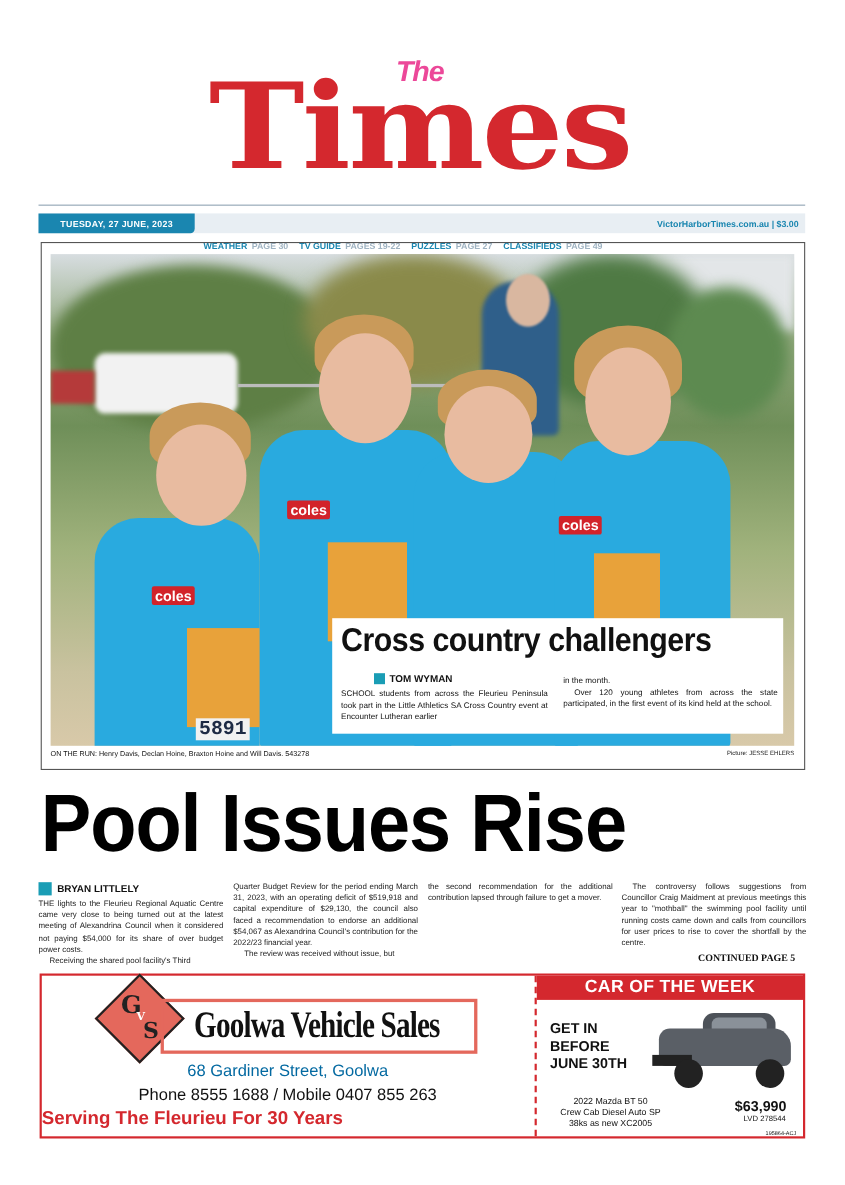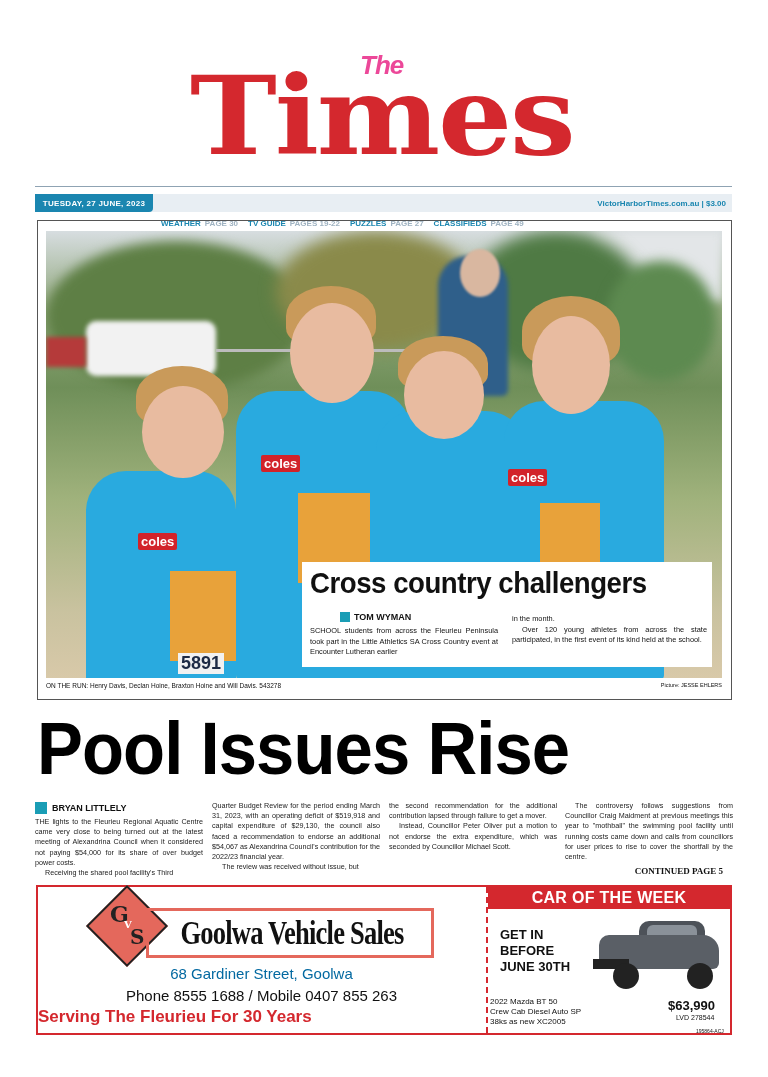--- a/index.html
+++ b/index.html
@@ -7,21 +7,21 @@
 
   
   .masthead { position: absolute; left: 190px; top: 48px; width: 400px; height: 125px; }
   .mast-the { position: absolute; left: 170px; top: 2px; font-family: Liberation Sans, sans-serif; font-weight: bold; font-size: 26px; color: #ec4899; font-style: italic; letter-spacing: -1px; }
   .mast-times { position: absolute; left: 0; top: 14px; font-family: "DejaVu Serif", serif; font-weight: bold; font-size: 108px; line-height: 108px; color: #d4282e; letter-spacing: -2px; transform: scaleX(1.08); transform-origin: left top; }
 
   .topline { position: absolute; left: 35px; top: 186px; width: 697px; height: 1px; background: #8fa3b3; }
 
   
   .navbar { position: absolute; left: 35px; top: 194px; width: 697px; height: 18px; background: #e8eef3; font-size: 8px; font-weight: bold; display: flex; align-items: center; }
-  .datebox { background: #1a86b0; color: #fff; height: 18px; width: 118px; display: flex; align-items: center; justify-content: center; letter-spacing: 0.3px; border-radius: 0 0 4px 0; }
+  .datebox { background: #1a86b0; color: #fff; height: 18px; width: 142px; display: flex; align-items: center; justify-content: center; letter-spacing: 0.3px; border-radius: 0 0 4px 0; }
   .navitems { display: flex; align-items: center; margin-left: 8px; gap: 4px; margin-top: 40px; }
   .nav-label { color: #1a86b0; }
   .nav-page { color: #9fb3c2; margin-right: 6px; }
   .site { margin-left: auto; margin-right: 6px; color: #1a86b0; }
 
   
   .photo-frame { position: absolute; left: 37px; top: 220px; width: 695px; height: 480px; border: 1px solid #555; box-sizing: border-box; }
   .photo { position: absolute; left: 46px; top: 231px; width: 676px; height: 447px; overflow: hidden;
     background: linear-gradient(180deg, #d7dde0 0%, #8fa77a 18%, #6f8f59 35%, #a0b27c 60%, #c9c29f 85%, #d8c9a9 100%); }
   .photo .tree1 { position:absolute; left:0; top:10px; width:260px; height:150px; background:#5e7f45; border-radius:50%; filter: blur(6px); }
@@ -66,35 +66,35 @@
   .continued { position:absolute; right:45px; top:866px; font-size:9px; font-weight:bold;font-family:Liberation Serif, serif; }
 
   
   .ad { position:absolute; left:36px; top:885px; width:696px; height:150px; border:2px solid #d4282e; box-sizing:border-box; }
   .ad-left { position:absolute; left:0; top:0; width:447px; height:146px; }
   .ad-divider { position:absolute; left:448px; top:0; width:0; height:146px; border-left:2px dashed #d4282e; }
   .gvs-diamond { position:absolute; left:60px; top:10px; width:54px; height:54px; background:#e4685c; transform: rotate(45deg); border:2px solid #222; }
   .gvs-g { position:absolute; left:72px; top:14px; font-family:"DejaVu Serif", serif; font-size:22px; font-weight:bold; color:#222; }
   .gvs-s { position:absolute; left:92px; top:38px; font-family:"DejaVu Serif", serif; font-size:20px; font-weight:bold; color:#222; }
   .gvs-v { position:absolute; left:86px; top:32px; font-family:"DejaVu Serif", serif; font-size:10px; font-weight:bold; color:#fff; }
-  .gvs-name-box { position:absolute; left:108px; top:21px; width:288px; height:50px; border:3px solid #e4685c; box-sizing:border-box; display:flex; align-items:center; justify-content:flex-start; }
+  .gvs-name-box { position:absolute; left:108px; top:21px; width:288px; height:50px; border:3px solid #e4685c; box-sizing:border-box; display:flex; align-items:center; justify-content:flex-end; }
   .gvs-name { font-family:"Liberation Serif", serif; font-size:34px; font-weight:bold; color:#111; letter-spacing:-1px; transform: scaleX(0.78); white-space:nowrap; }
   .ad-address { position:absolute; left:0; top:78px; width:447px; text-align:center; font-size:15px; color:#0369a1; }
   .ad-phone { position:absolute; left:0; top:100px; width:447px; text-align:center; font-size:15px; color:#111; }
   .ad-tagline { position:absolute; left:0; top:120px; width:447px; text-align:left; font-size:17px; font-weight:bold; color:#d4282e; }
 
   .cotw-header { position:absolute; left:450px; top:0; width:242px; height:22px; background:#d4282e; color:#fff; font-size:16px; font-weight:bold; display:flex; align-items:center; justify-content:center; letter-spacing:0.3px; }
   .cotw-promo { position:absolute; left:462px; top:40px; font-size:13px; font-weight:bold; line-height:16px; color:#111; }
   .car { position:absolute; left:553px; top:28px; width:130px; height:74px; }
   .car-body { position:absolute; left:8px; top:20px; width:120px; height:34px; background:#5a5f66; border-radius:10px 16px 6px 6px; }
   .car-cab { position:absolute; left:48px; top:6px; width:66px; height:22px; background:#4d5259; border-radius:10px 10px 0 0; }
   .car-win { position:absolute; left:56px; top:10px; width:50px; height:14px; background:#8a9199; border-radius:6px 6px 0 0; }
   .car-bar { position:absolute; left:2px; top:44px; width:36px; height:10px; background:#222; }
   .wheel { position:absolute; width:26px; height:26px; background:#222; border-radius:50%; top:48px; }
-  .cotw-model { position:absolute; left:452px; top:110px; width:130px; text-align:left; font-size:8px; line-height:10px; color:#111; }
+  .cotw-model { position:absolute; left:452px; top:110px; width:130px; text-align:center; font-size:8px; line-height:10px; color:#111; }
   .cotw-price { position:absolute; left:630px; top:111px; font-size:13px; font-weight:bold; color:#111; }
   .cotw-lvd { position:absolute; left:638px; top:127px; font-size:7px; color:#111; }
   .cotw-ref { position:absolute; left:658px; top:141px; font-size:5px; color:#111; }
 </style>
 </head>
 <body>
 
 <div class="masthead">
   <span class="mast-times">Times</span>
   <span class="mast-the">The</span>
@@ -128,21 +128,21 @@
   <div class="car-red"></div>
   <div class="fence"></div>
   <div class="man"></div>
   <div class="man-head"></div>
 
   <div class="kid" style="left:40px;top:240px;width:150px;height:220px;"></div>
   <div class="hair" style="left:90px;top:135px;width:92px;height:60px;"></div>
   <div class="kid-head" style="left:96px;top:155px;width:82px;height:92px;"></div>
   <div class="patch" style="left:124px;top:340px;width:68px;height:90px;"></div>
   <div class="coles" style="left:92px;top:302px;">coles</div>
-  <div class="bib" style="left:132px;top:422px;">5891</div>
+  <div class="bib" style="left:132px;top:422px;font-family:Liberation Mono, monospace;">5891</div>
 
   <div class="kid" style="left:190px;top:160px;width:175px;height:290px;"></div>
   <div class="hair" style="left:240px;top:55px;width:90px;height:60px;"></div>
   <div class="kid-head" style="left:244px;top:72px;width:84px;height:100px;"></div>
   <div class="patch" style="left:252px;top:262px;width:72px;height:90px;"></div>
   <div class="coles" style="left:215px;top:224px;">coles</div>
 
   <div class="kid" style="left:330px;top:180px;width:150px;height:270px;"></div>
   <div class="hair" style="left:352px;top:105px;width:90px;height:55px;"></div>
   <div class="kid-head" style="left:358px;top:120px;width:80px;height:88px;"></div>
@@ -180,21 +180,20 @@
 <div class="col c1">
   <div>THE lights to the Fleurieu Regional Aquatic Centre came very close to being turned out at the latest meeting of Alexandrina Council when it considered not paying $54,000 for its share of over budget power costs.</div>
   <div class="indent">Receiving the shared pool facility's Third</div>
 </div>
 <div class="col c2">
   <div>Quarter Budget Review for the period ending March 31, 2023, with an operating deficit of $519,918 and capital expenditure of $29,130, the council also faced a recommendation to endorse an additional $54,067 as Alexandrina Council's contribution for the 2022/23 financial year.</div>
   <div class="indent">The review was received without issue, but</div>
 </div>
 <div class="col c3">
   <div>the second recommendation for the additional contribution lapsed through failure to get a mover.</div>
-  <div class="indent">Instead, Councillor Peter Oliver put a motion to not endorse the extra expenditure, which was seconded by Councillor Michael Scott.</div>
 </div>
 <div class="col c4">
   <div class="indent">The controversy follows suggestions from Councillor Craig Maidment at previous meetings this year to "mothball" the swimming pool facility until running costs came down and calls from councillors for user prices to rise to cover the shortfall by the centre.</div>
 </div>
 <div class="continued">CONTINUED PAGE 5</div>
 
 <div class="ad">
   <div class="ad-left">
     <div class="gvs-diamond"></div>
     <span class="gvs-g">G</span>

